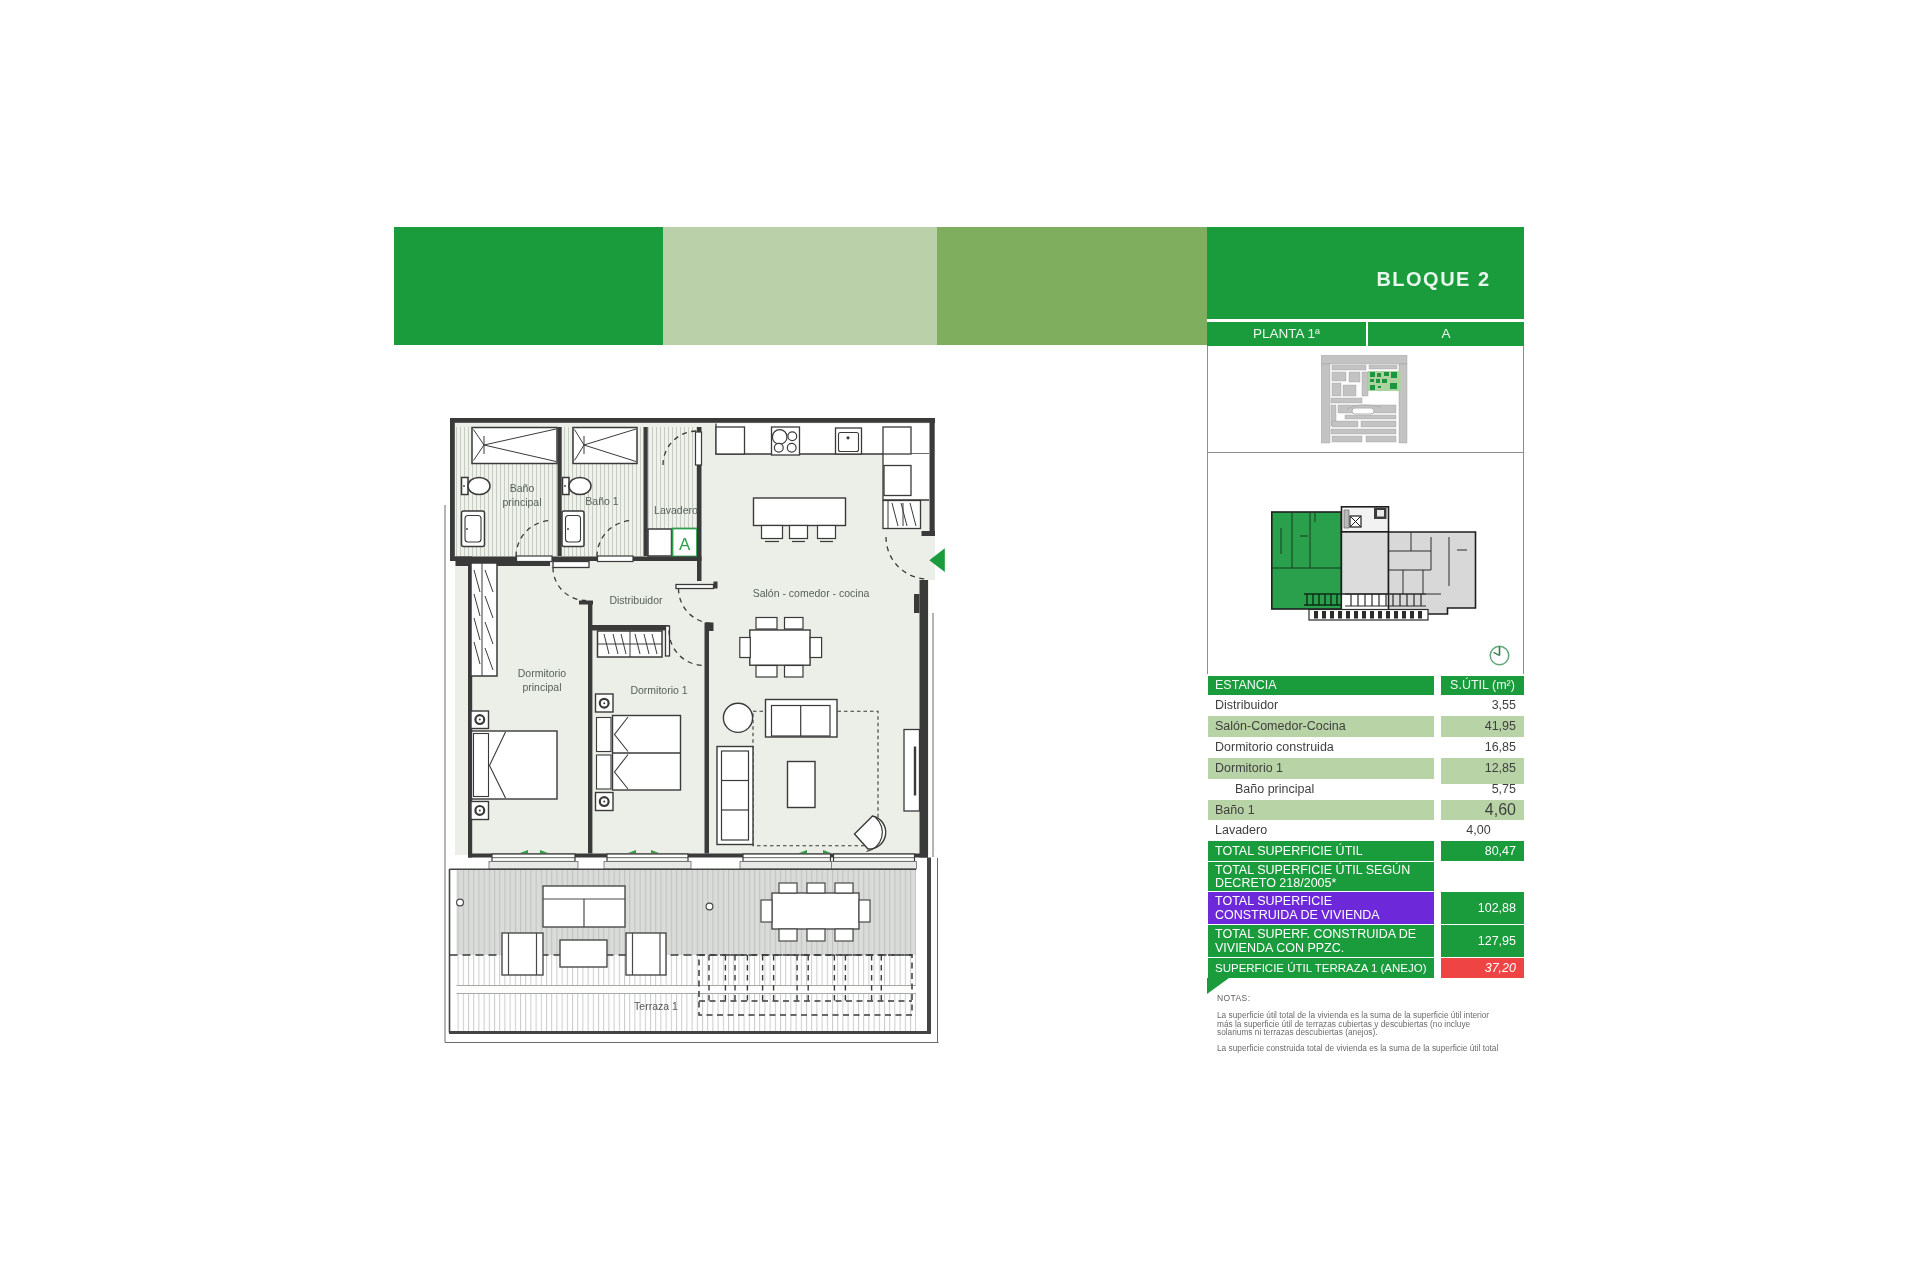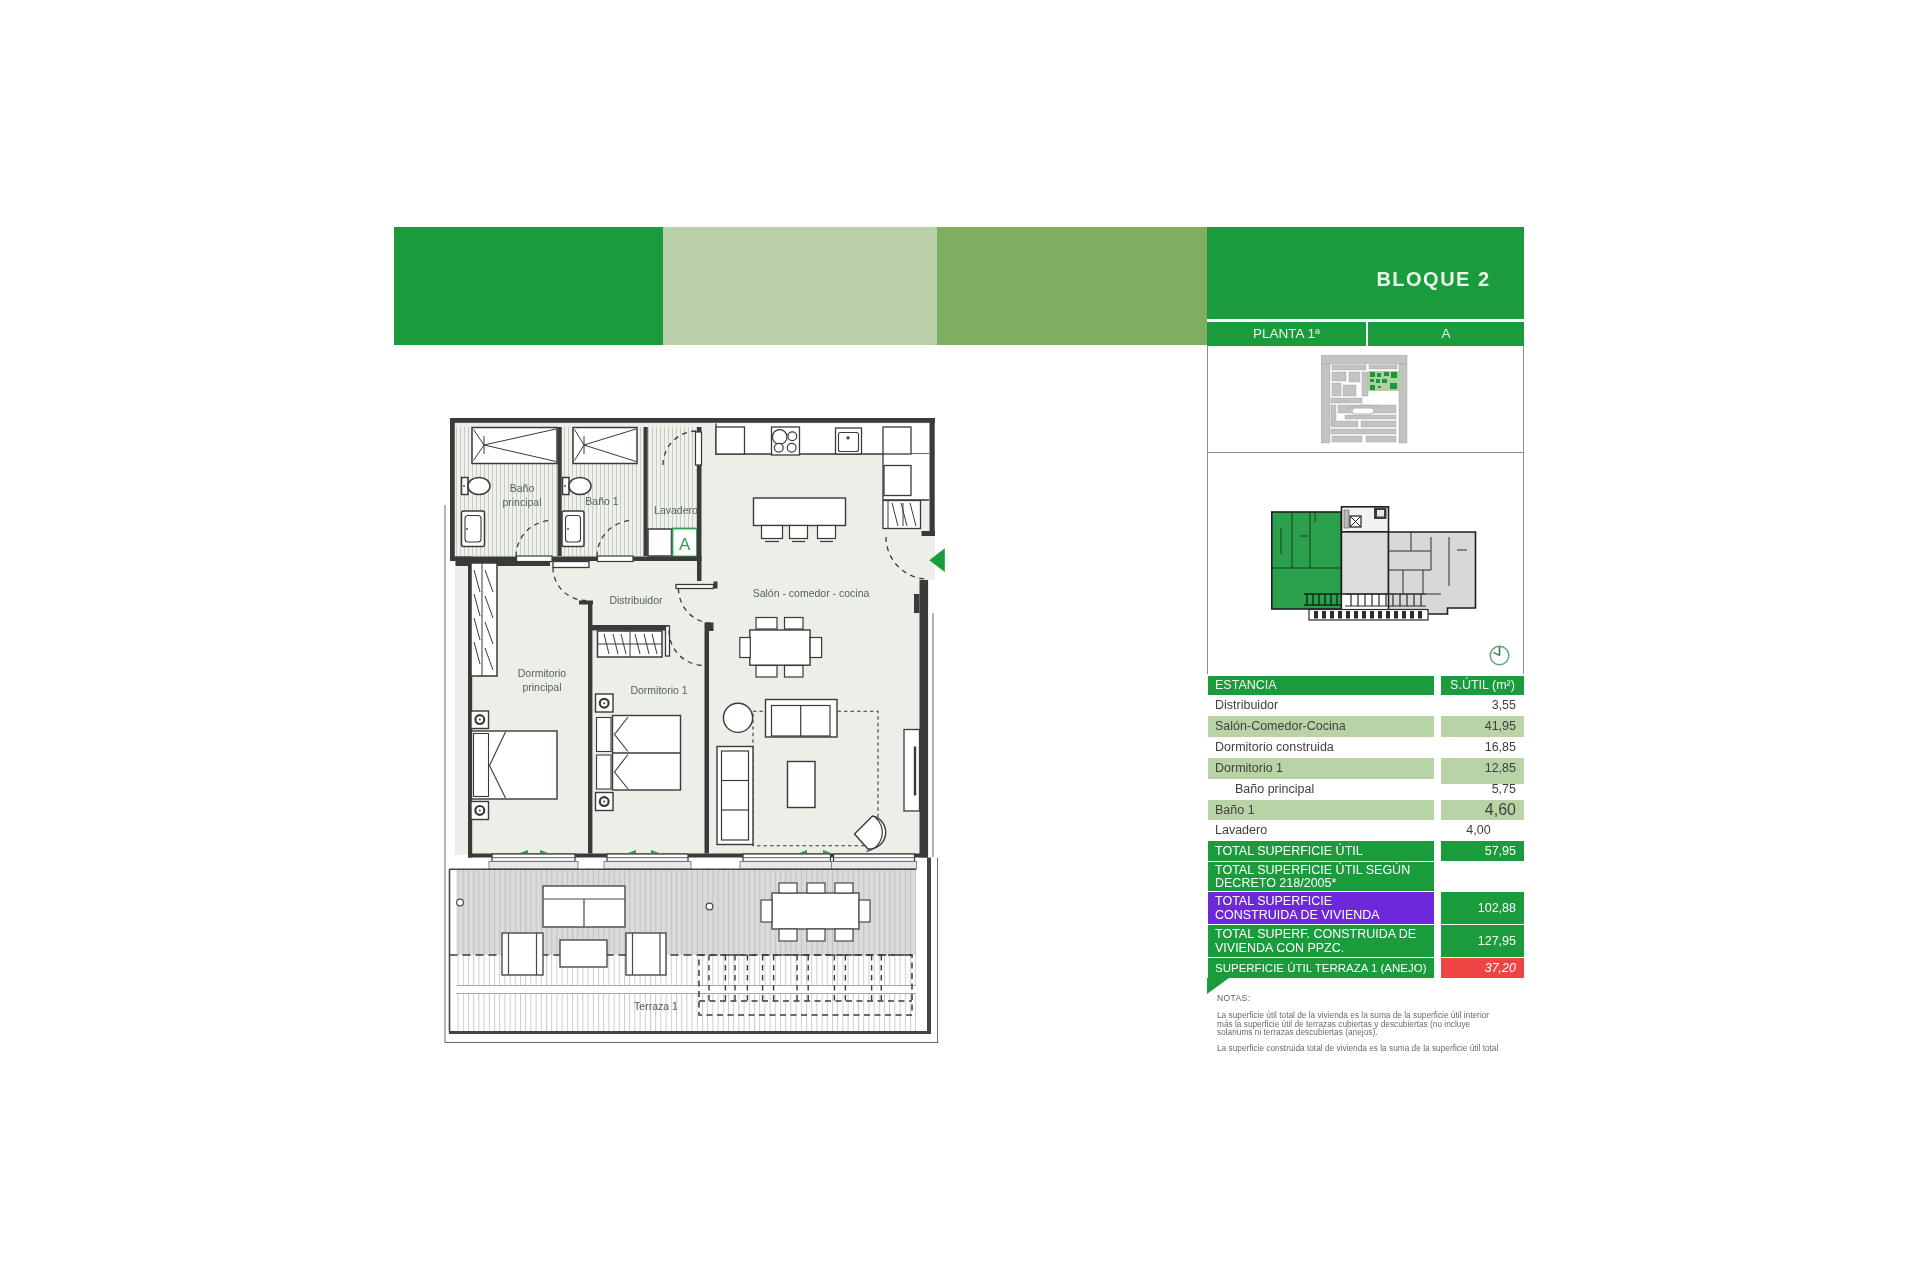--- a/index.html
+++ b/index.html
@@ -170,21 +170,21 @@
   <div class="abs" style="left:1208px;top:779px;width:226px;height:33px;color:#3f3f3f;font-size:12.5px;line-height:21px;padding-left:7px;box-sizing:border-box;margin-left:20px;">Baño principal</div>
   <div class="abs" style="left:1441px;top:779px;width:83px;height:21px;color:#3f3f3f;font-size:12.5px;line-height:21px;text-align:right;padding-right:8px;box-sizing:border-box;">5,75</div>
 
   <div class="abs" style="left:1208px;top:800px;width:226px;height:20px;background:#b8d3a5;color:#3f3f3f;font-size:12.5px;line-height:20px;padding-left:7px;box-sizing:border-box;">Baño 1</div>
   <div class="abs" style="left:1441px;top:800px;width:83px;height:20px;background:#b8d3a5;color:#3f3f3f;font-size:16px;line-height:20px;text-align:right;padding-right:8px;box-sizing:border-box;">4,60</div>
 
   <div class="abs" style="left:1208px;top:820px;width:226px;height:21px;color:#3f3f3f;font-size:12.5px;line-height:21px;padding-left:7px;box-sizing:border-box;">Lavadero</div>
   <div class="abs" style="left:1441px;top:820px;width:83px;height:21px;color:#3f3f3f;font-size:12.5px;line-height:21px;text-align:center;padding-right:8px;box-sizing:border-box;">4,00</div>
 
   <div class="abs" style="left:1208px;top:841px;width:226px;height:20px;background:#1a9b3c;color:#fff;font-size:12.5px;line-height:20px;padding-left:7px;box-sizing:border-box;">TOTAL SUPERFICIE ÚTIL</div>
-  <div class="abs" style="left:1441px;top:841px;width:83px;height:20px;background:#1a9b3c;color:#fff;font-size:12.5px;line-height:20px;text-align:right;padding-right:8px;box-sizing:border-box;">57,95</div>
+  <div class="abs" style="left:1441px;top:841px;width:83px;height:20px;background:#1a9b3c;color:#fff;font-size:12.5px;line-height:20px;text-align:right;padding-right:8px;box-sizing:border-box;">80,47</div>
 
   <div class="abs" style="left:1208px;top:862px;width:226px;height:29px;background:#1a9b3c;color:#fff;font-size:12.5px;line-height:13.5px;padding:1.5px 0 0 7px;box-sizing:border-box;">TOTAL SUPERFICIE ÚTIL SEGÚN<br>DECRETO 218/2005*</div>
   <div class="abs" style="left:1441px;top:892px;width:83px;height:29px;background:#1a9b3c;color:#fff;font-size:18px;line-height:29px;text-align:right;padding-right:8px;box-sizing:border-box;">98,51</div>
 
   <div class="abs" style="left:1208px;top:892px;width:226px;height:32px;background:#6d28d9;color:#fff;font-size:12.5px;line-height:13.5px;padding:3px 0 0 7px;box-sizing:border-box;">TOTAL SUPERFICIE<br>CONSTRUIDA DE VIVIENDA</div>
   <div class="abs" style="left:1441px;top:892px;width:83px;height:32px;background:#1a9b3c;color:#fff;font-size:12.5px;line-height:32px;text-align:right;padding-right:8px;box-sizing:border-box;">102,88</div>
 
   <div class="abs" style="left:1208px;top:925px;width:226px;height:32px;background:#1a9b3c;color:#fff;font-size:12.5px;line-height:13.5px;padding:3px 0 0 7px;box-sizing:border-box;">TOTAL SUPERF. CONSTRUIDA DE<br>VIVIENDA CON PPZC.</div>
   <div class="abs" style="left:1441px;top:925px;width:83px;height:32px;background:#1a9b3c;color:#fff;font-size:12.5px;line-height:32px;text-align:right;padding-right:8px;box-sizing:border-box;">127,95</div>
 

